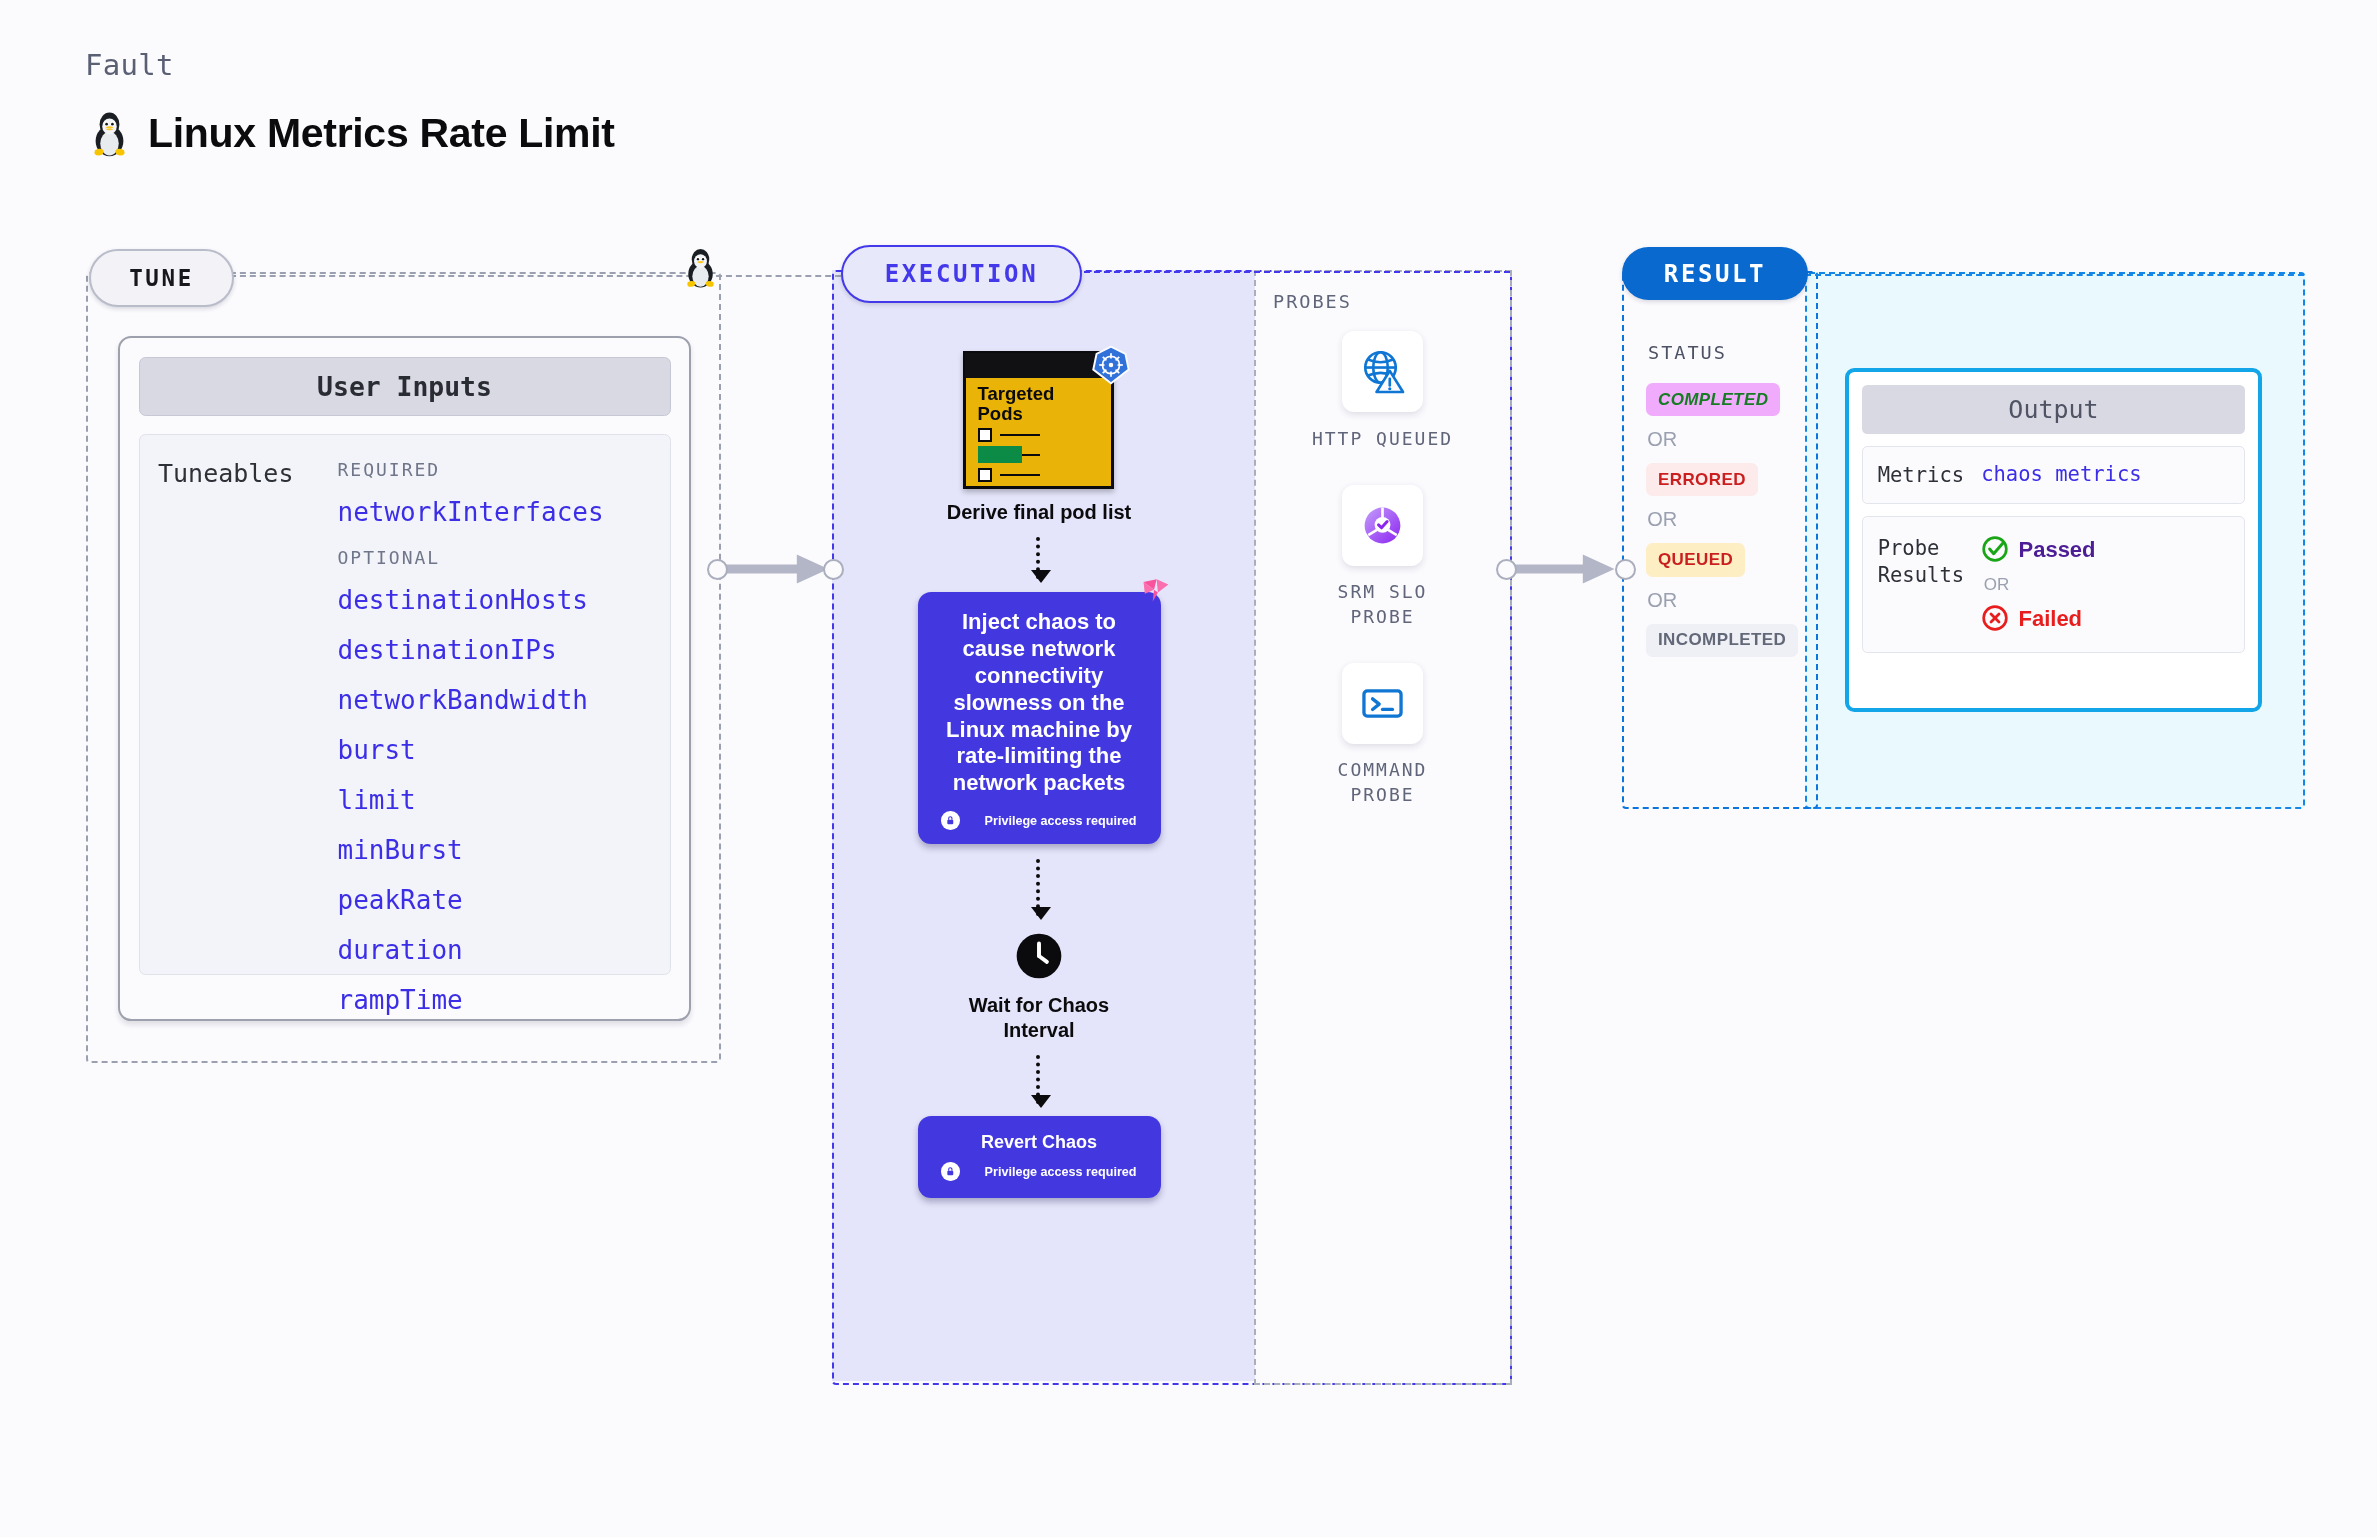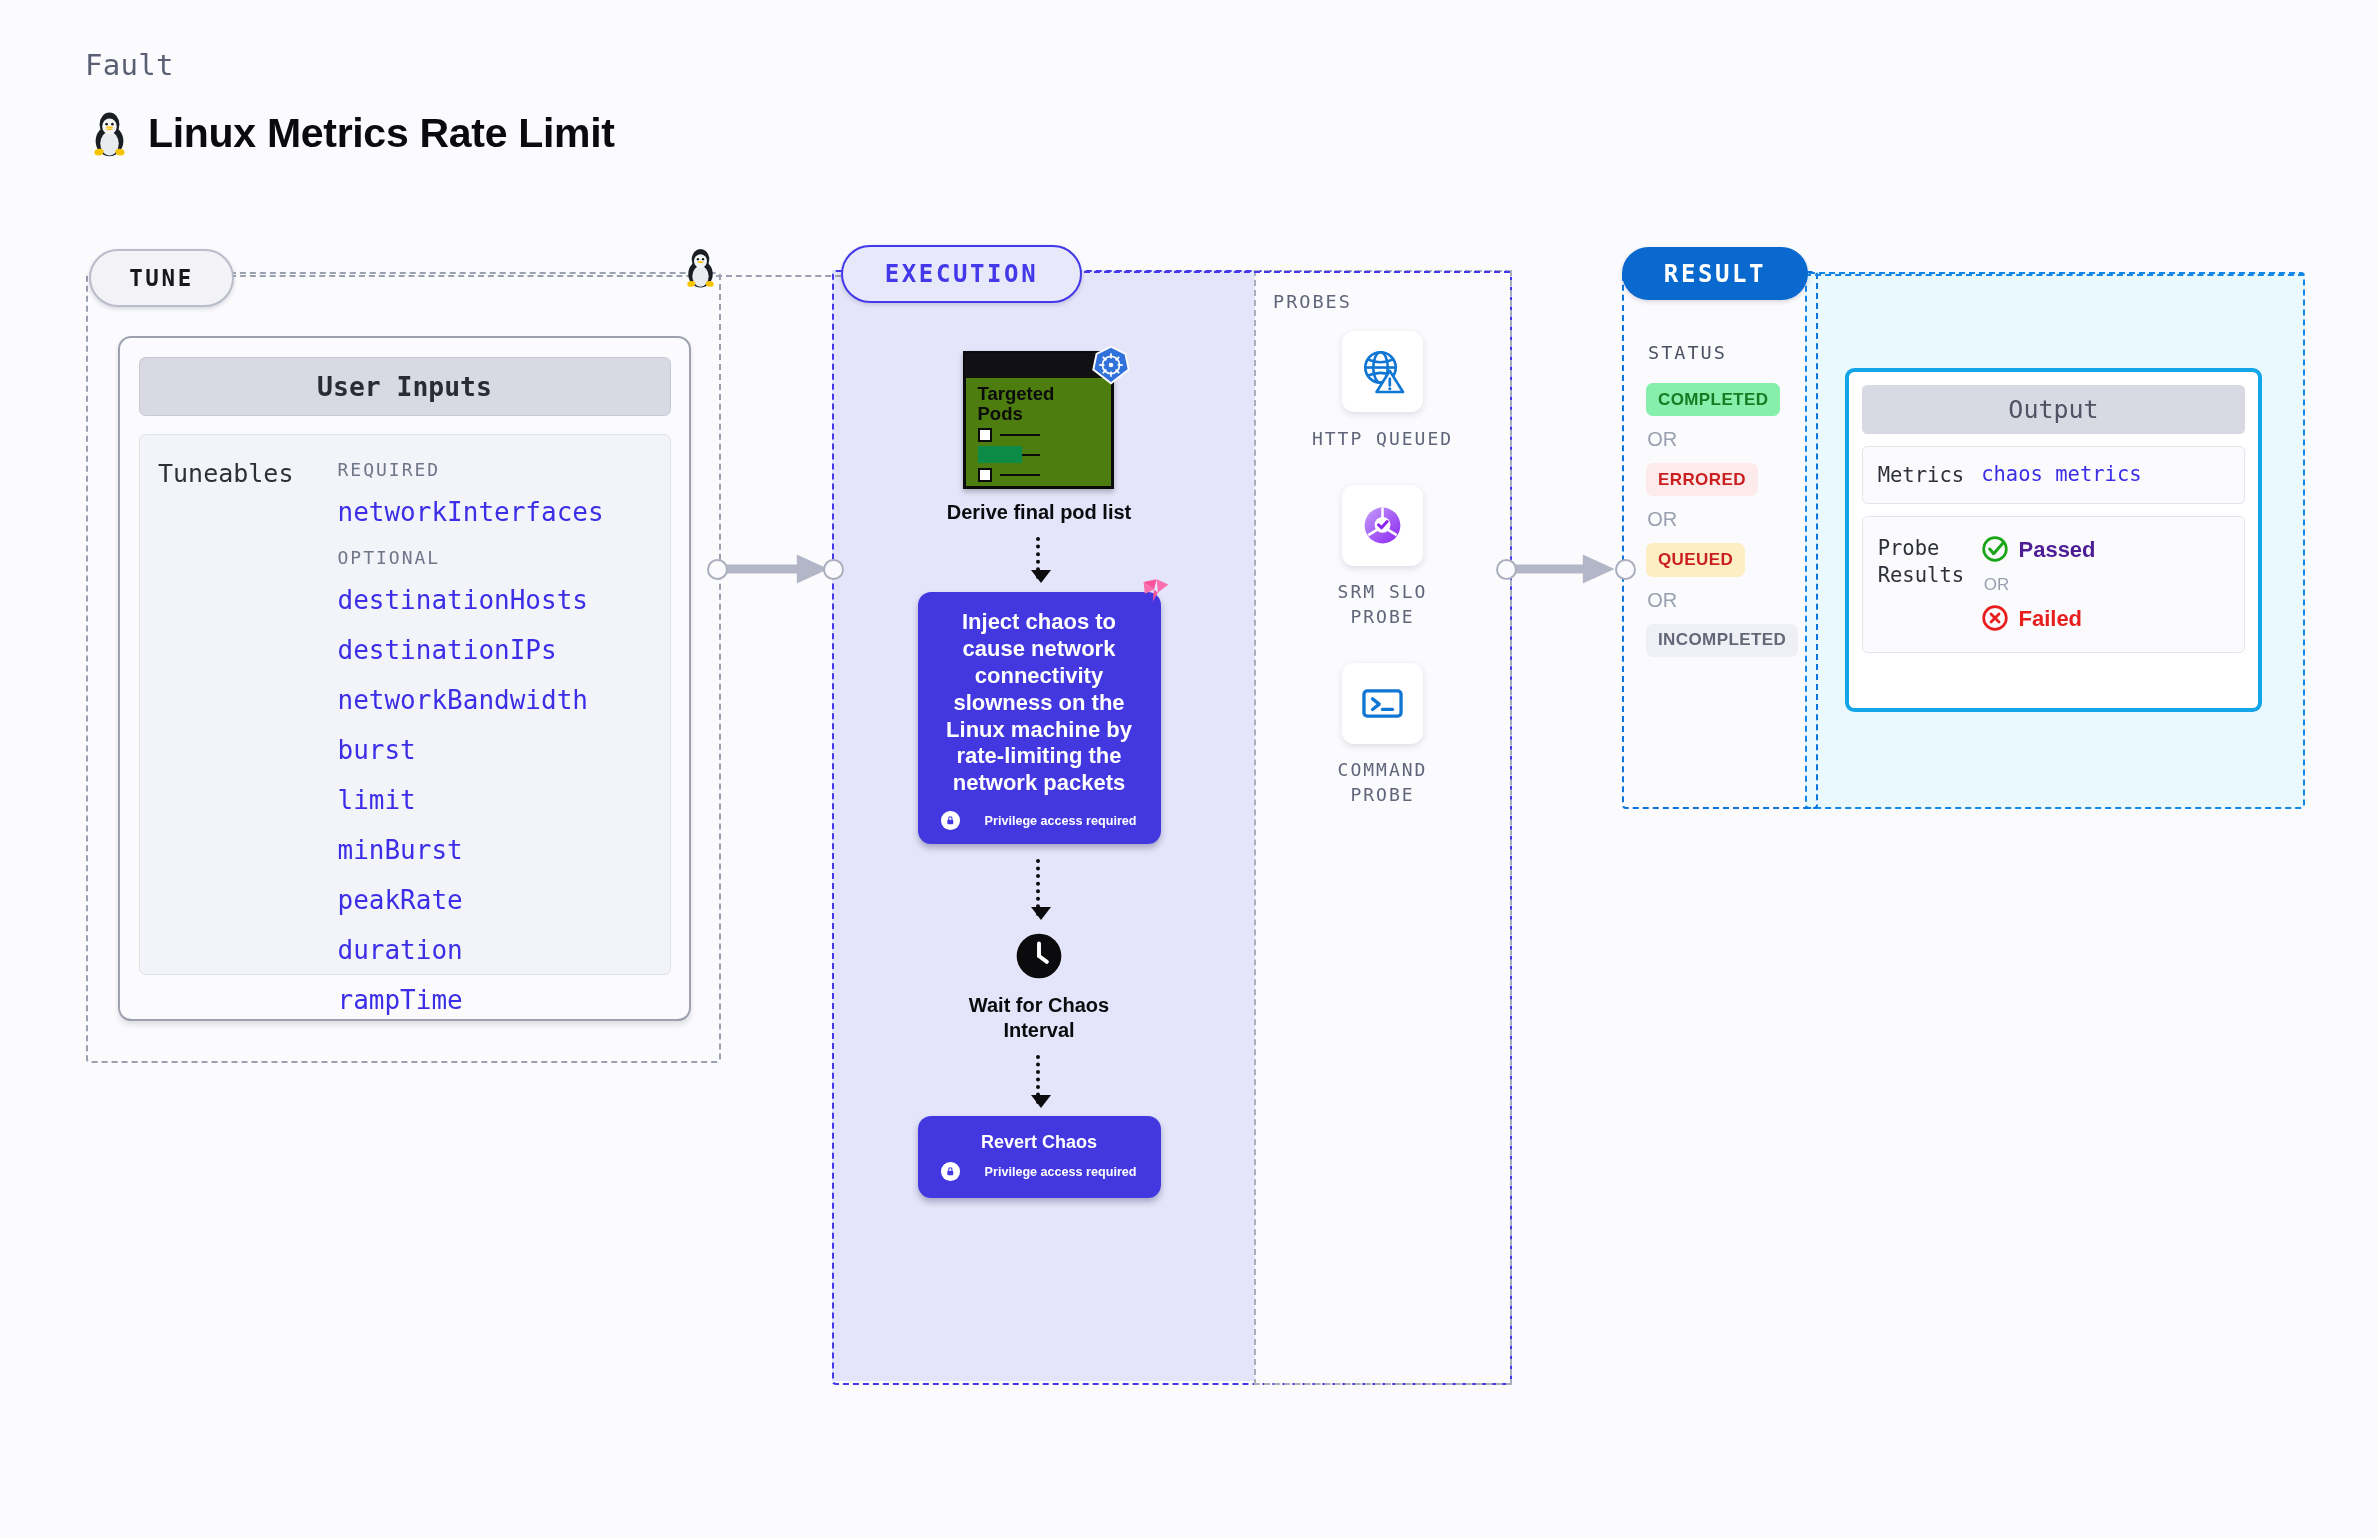--- a/index.html
+++ b/index.html
@@ -206,21 +206,21 @@
     left: 907px; top: 344px;
     width: 264px;
     z-index: 5;
     display: flex; flex-direction: column; align-items: center;
   }
   
   #pods-doc-wrap { position: relative; width: 153px; height: 144px; }
   #pods-doc {
     position: absolute; left: 0; top: 6.6px;
     width: 151px; height: 138px;
-    background: #4d7c0f;
+    background: #eab308;
     border: 3.3px solid #0b0b0d;
     box-sizing: border-box;
     box-shadow: 0 2.6px 5.3px rgba(0,0,0,0.25);
   }
   #pods-doc-bar {
     position: absolute; left: -0.7px; top: -0.7px; right: -0.7px;
     height: 25px; background: #111113;
   }
   #pods-doc-title {
     position: absolute; left: 12px; top: 30px;
@@ -661,21 +661,21 @@
         <polyline points="22,30 32,38 22,46" fill="none" stroke="#0f76d4" stroke-width="5" stroke-linecap="round" stroke-linejoin="round"></polyline>
         <line x1="37" y1="46" x2="52" y2="46" stroke="#0f76d4" stroke-width="5" stroke-linecap="round"></line>
       </svg>
     </div>
     <div class="probe-label">COMMAND PROBE</div>
   </div>
 </div>
 
 <div id="status-title">STATUS</div>
 <div id="status-col">
-  <div><span class="status-chip" style="background:#86efac; color:#167c23;">COMPLETED</span></div>
+  <div><span class="status-chip" style="background:#f0abfc; color:#167c23;font-style:italic;">COMPLETED</span></div>
   <div class="or-text">OR</div>
   <div><span class="status-chip" style="background:#fdeaea; color:#cb1f1f;">ERRORED</span></div>
   <div class="or-text">OR</div>
   <div><span class="status-chip" style="background:#fdeec3; color:#cb1f1f;">QUEUED</span></div>
   <div class="or-text">OR</div>
   <div><span class="status-chip" style="background:#eff0f5; color:#636878;">INCOMPLETED</span></div>
 </div>
 
 <div id="output-card">
   <div id="output-header">Output</div>

